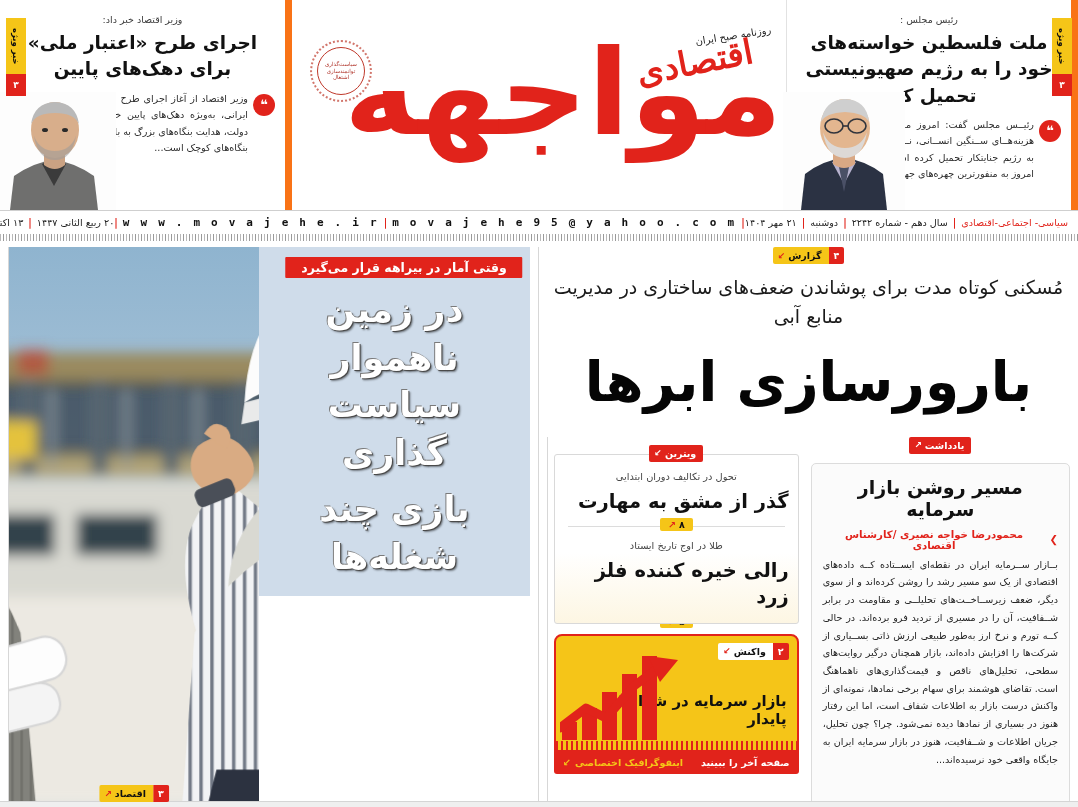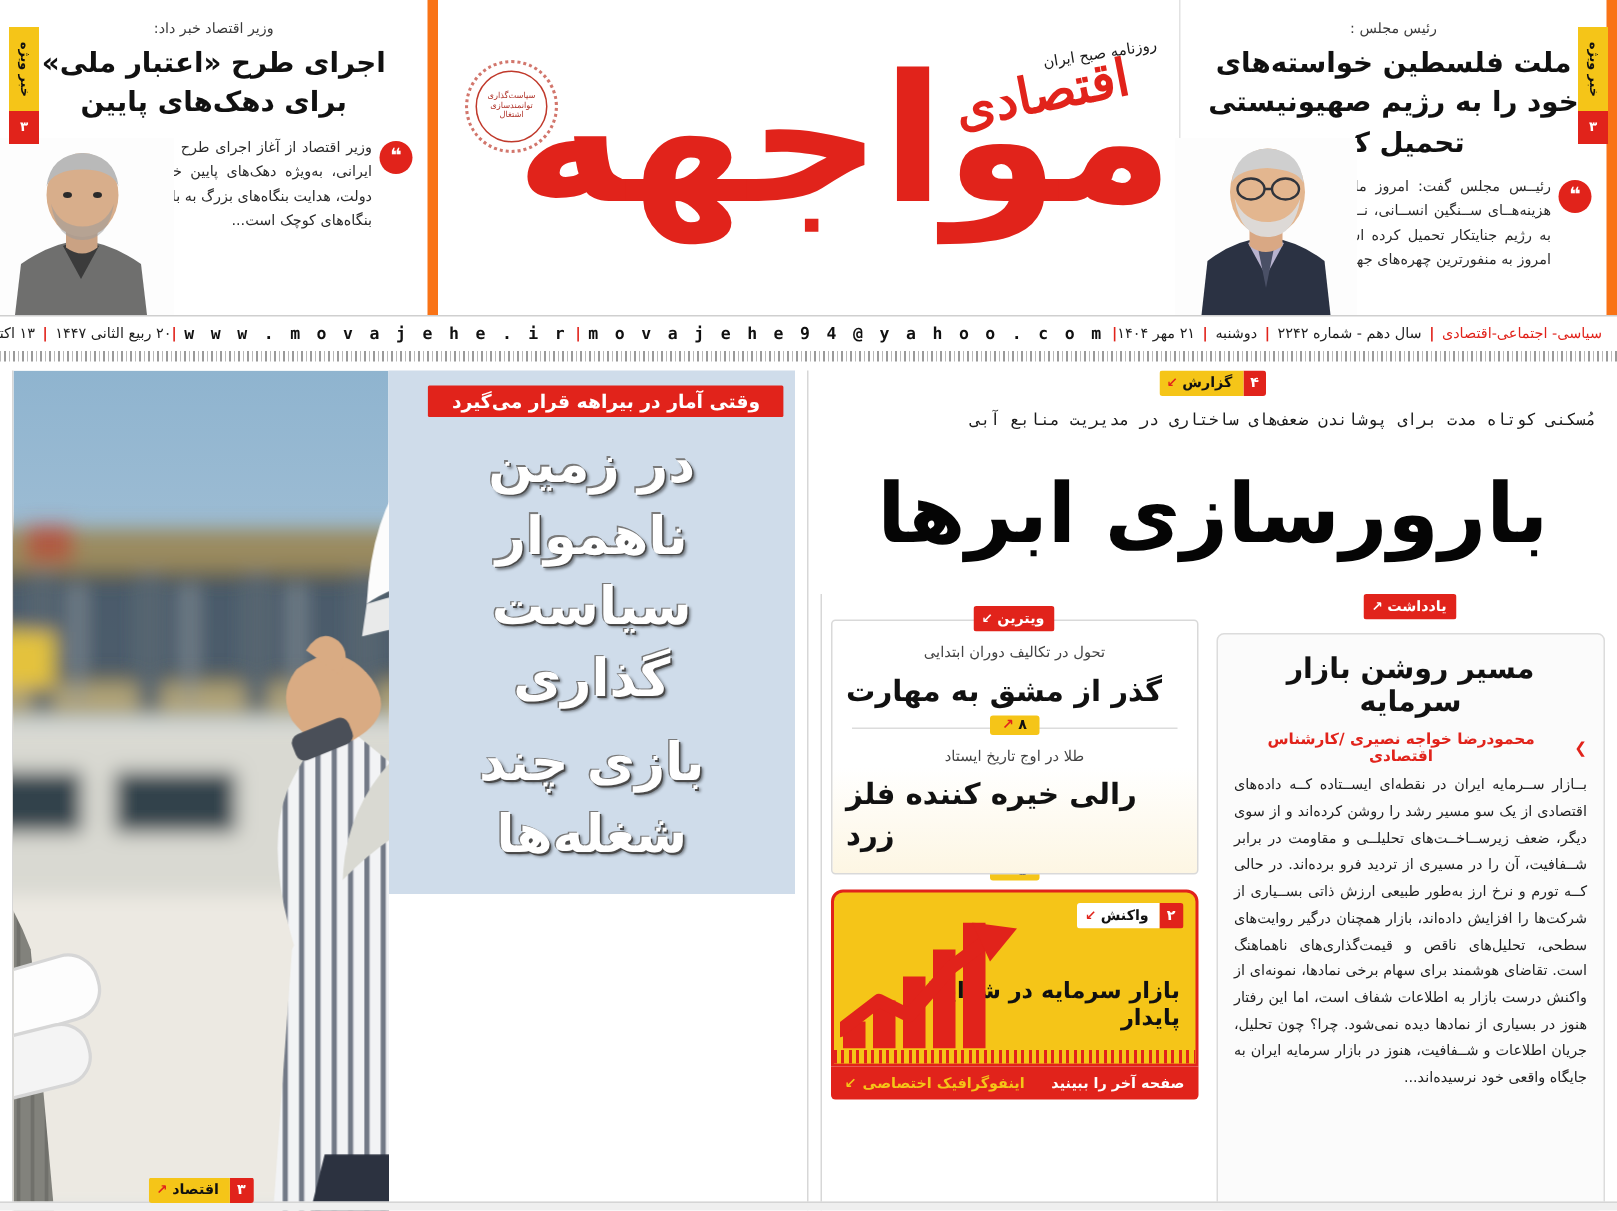--- a/index.html
+++ b/index.html
@@ -145,38 +145,38 @@
     display:inline-flex; align-items:center; height:17px; direction:rtl;
     font-size:9.5px; font-weight:bold; overflow:hidden; border-radius:2px;
   }
   .tag .t-num{ background:#e1231b; color:#fff; padding:0 5px; height:17px; display:flex; align-items:center;}
   .tag .t-lbl{ background:#f5c518; color:#111; padding:0 7px 0 5px; height:17px; display:flex; align-items:center; gap:3px;}
   .tag .arrow{ font-size:9px; color:#e1231b; font-weight:bold; }
   .tag.red .t-lbl{ background:#e1231b; color:#fff; }
   .tag.red .arrow{ color:#fff; }
 
   .lead-kicker{
-    text-align:right; font-size:11px; color:#1a1a1a; margin-bottom:16px;
-    line-height:1.5; font-weight:normal;font-family:Liberation Mono, monospace;
+    text-align:center; font-size:19px; color:#1a1a1a; margin-bottom:16px;
+    line-height:1.5; font-weight:normal;
   }
   .lead-head{
     text-align:center; font-size:55px; font-weight:bold; line-height:1.32;
     color:#050505; letter-spacing:-1px;
   }
 
   .lead-bottom{ display:flex; direction:rtl; margin-top:18px; flex:1 1 auto; }
 
   
   .panel-vitrine{
     border:1px solid #d9d9d9; border-radius:3px; padding:10px 9px 12px 9px;
     background:linear-gradient(180deg,#ffffff 0 58%, #fdf6e3 100%);
     position:relative;
   }
   .p-kicker{ text-align:center; font-size:9.8px; color:#444; margin-bottom:7px; }
-  .p-head{ text-align:left; font-size:19.5px; font-weight:bold; color:#111; line-height:1.35; }
+  .p-head{ text-align:right; font-size:19.5px; font-weight:bold; color:#111; line-height:1.35; }
   .p-divider{ height:1px; background:#dcdcdc; margin:11px 4px 0 4px; }
   .pagechip-row{ display:flex; justify-content:center; margin:-8px 0 9px 0; }
   .pagechip{
     background:#f5c518; color:#111; font-size:9.5px; font-weight:bold;
     padding:1px 8px; border-radius:2px; display:inline-flex; gap:3px; align-items:center;
   }
   .pagechip .arrow{ color:#e1231b; }
 
   
   .info-box{
@@ -339,21 +339,21 @@
       <span class="red">سیاسی- اجتماعی-اقتصادی</span>
       <span class="sep">|</span>
       <span>سال دهم - شماره  ۲۲۴۲</span>
       <span class="sep">|</span>
       <span>دوشنبه</span>
       <span class="sep">|</span>
       <span>۲۱ مهر ۱۴۰۴</span>
     </div>
     <div class="grp">
       <span class="sep">|</span>
-      <span class="site">m o v a j e h e 9 4 @ y a h o o . c o m</span>
+      <span class="site">m o v a j e h e 9 5 @ y a h o o . c o m</span>
       <span class="sep">|</span>
       <span class="site">w w w . m o v a j e h e . i r</span>
       <span class="sep">|</span>
     </div>
     <div class="grp">
       <span>۲۰ ربیع الثانی ۱۴۴۷</span>
       <span class="sep">|</span>
       <span>۱۳ اکتبر ۲۰۲۵</span>
 
     </div>

